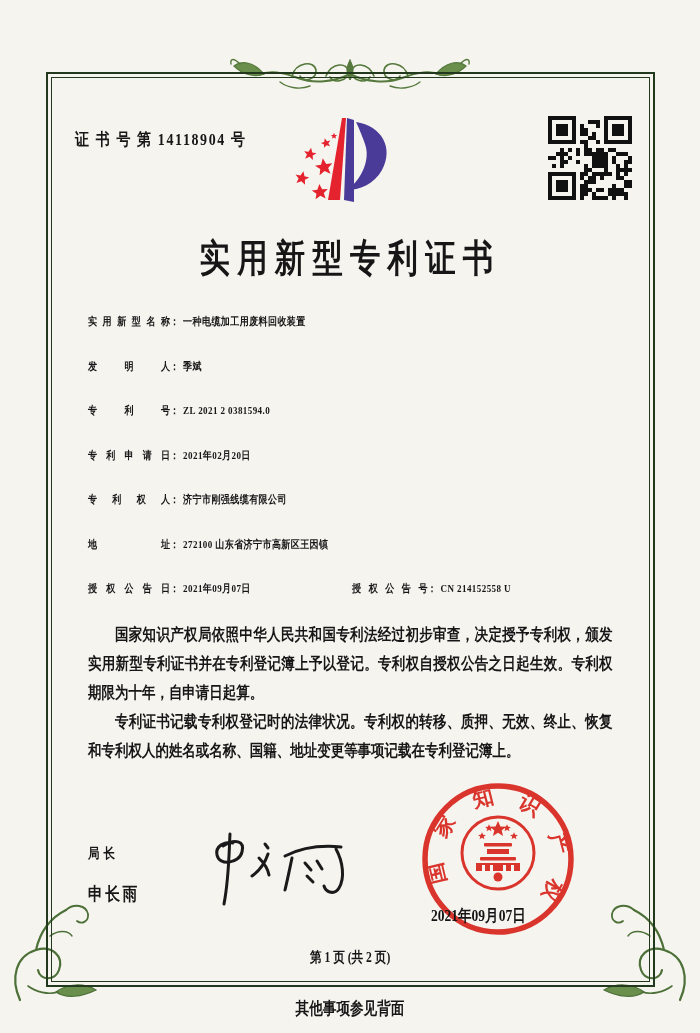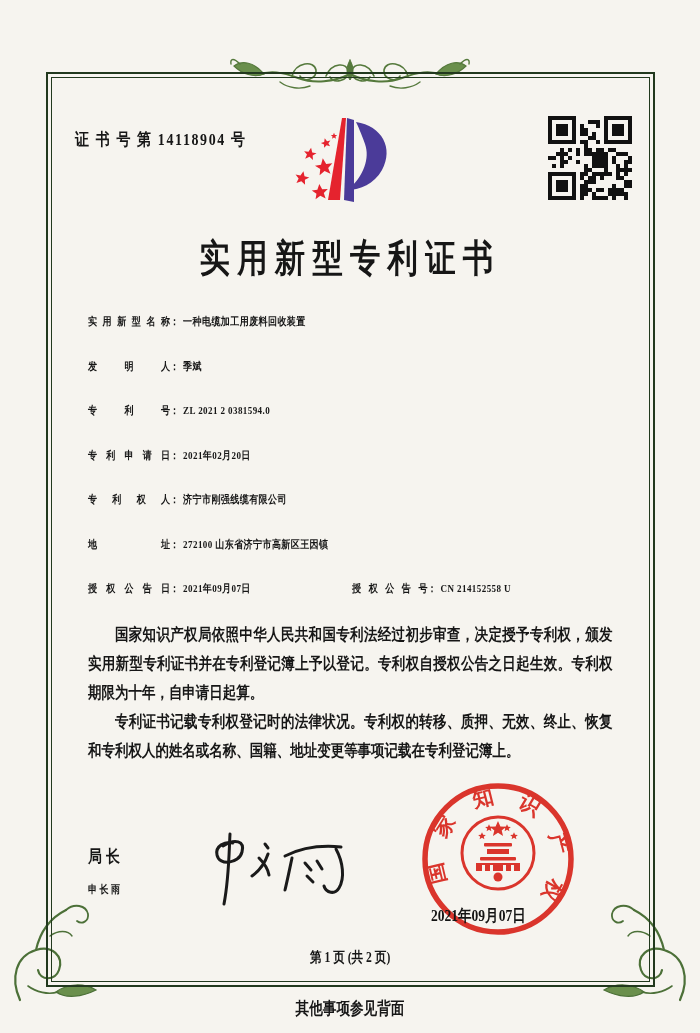--- a/index.html
+++ b/index.html
@@ -37,22 +37,22 @@
   .fpair2{position:absolute;left:322px;top:0;}
 
   .paras{
     left:88px;top:620px;width:642px;
     transform:scaleX(.817);transform-origin:0 0;
     font-size:16.5px;font-weight:600;line-height:29px;
     text-align:justify;
   }
   .paras p{margin:0;text-indent:2em;}
 
-  .sig-title{left:88px;top:845px;font-size:17px;font-weight:bold;letter-spacing:5px;}
-  .sig-name{left:88px;top:882px;font-size:11px;font-weight:bold;letter-spacing:3px;}
+  .sig-title{left:88px;top:845px;font-size:14px;font-weight:bold;letter-spacing:5px;}
+  .sig-name{left:88px;top:882px;font-size:18px;font-weight:bold;letter-spacing:3px;}
 
   .seal-box{left:418px;top:781px;width:160px;height:160px;}
   .seal-date{left:431px;top:905px;font-size:16.5px;font-weight:bold;color:#141414;z-index:5;}
 
   .page-info{left:0;top:948px;width:700px;text-align:center;font-size:14.5px;font-weight:bold;text-decoration:underline;}
   .back-note{left:0;top:997px;width:700px;text-align:center;font-size:17px;font-weight:bold;}
 
   .logo-box{left:290px;top:112px;width:120px;height:104px;}
   .qr-box{left:548px;top:116px;width:84px;height:84px;}
   .sign-box{left:193px;top:830px;width:170px;height:78px;}

